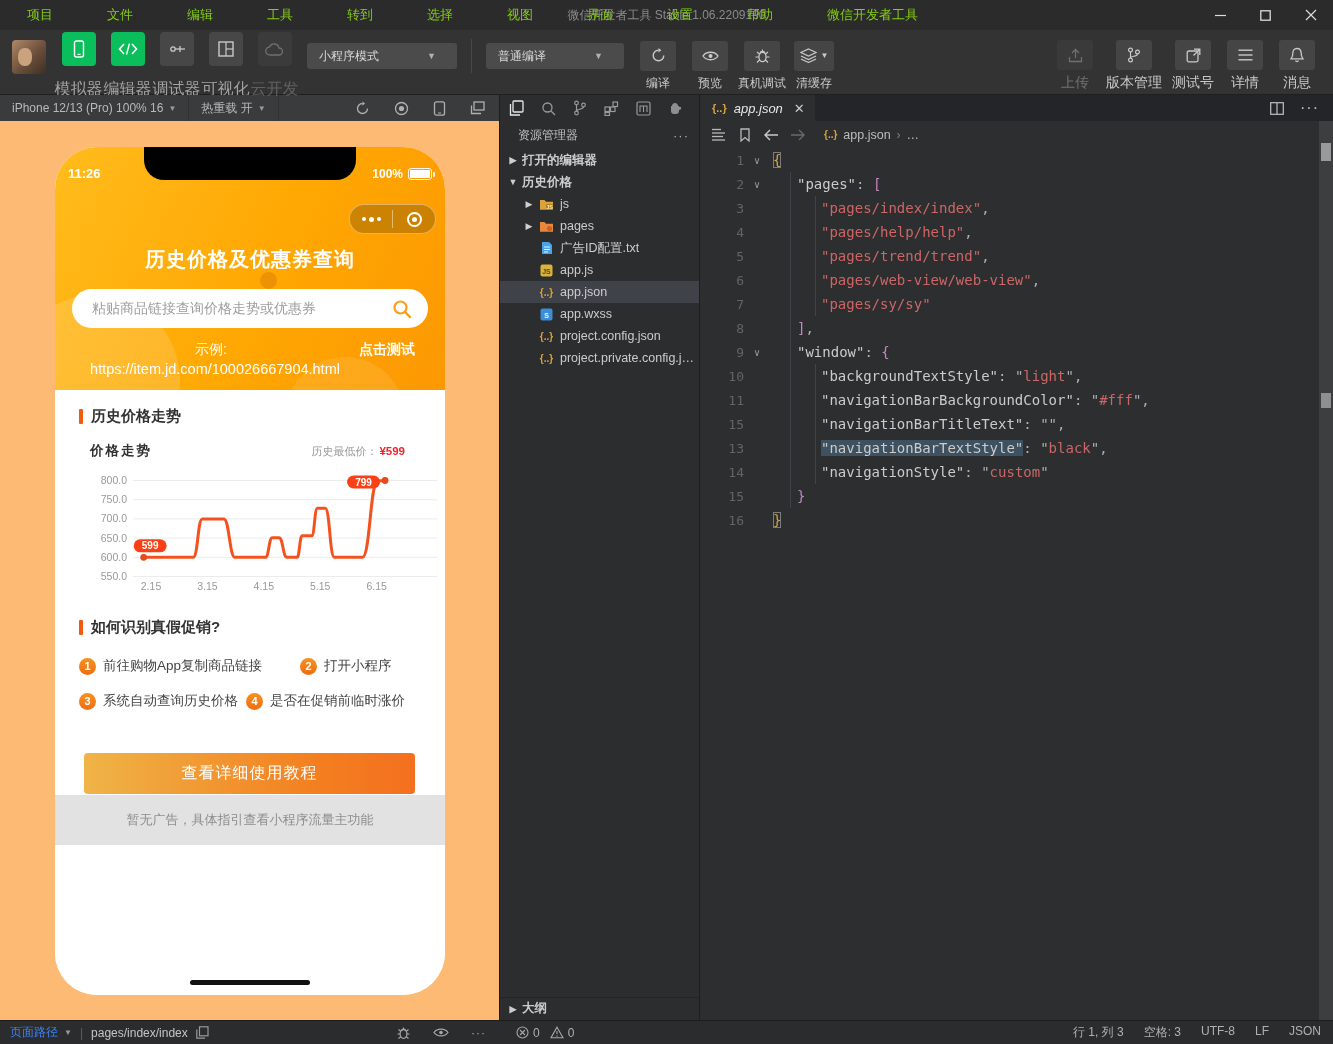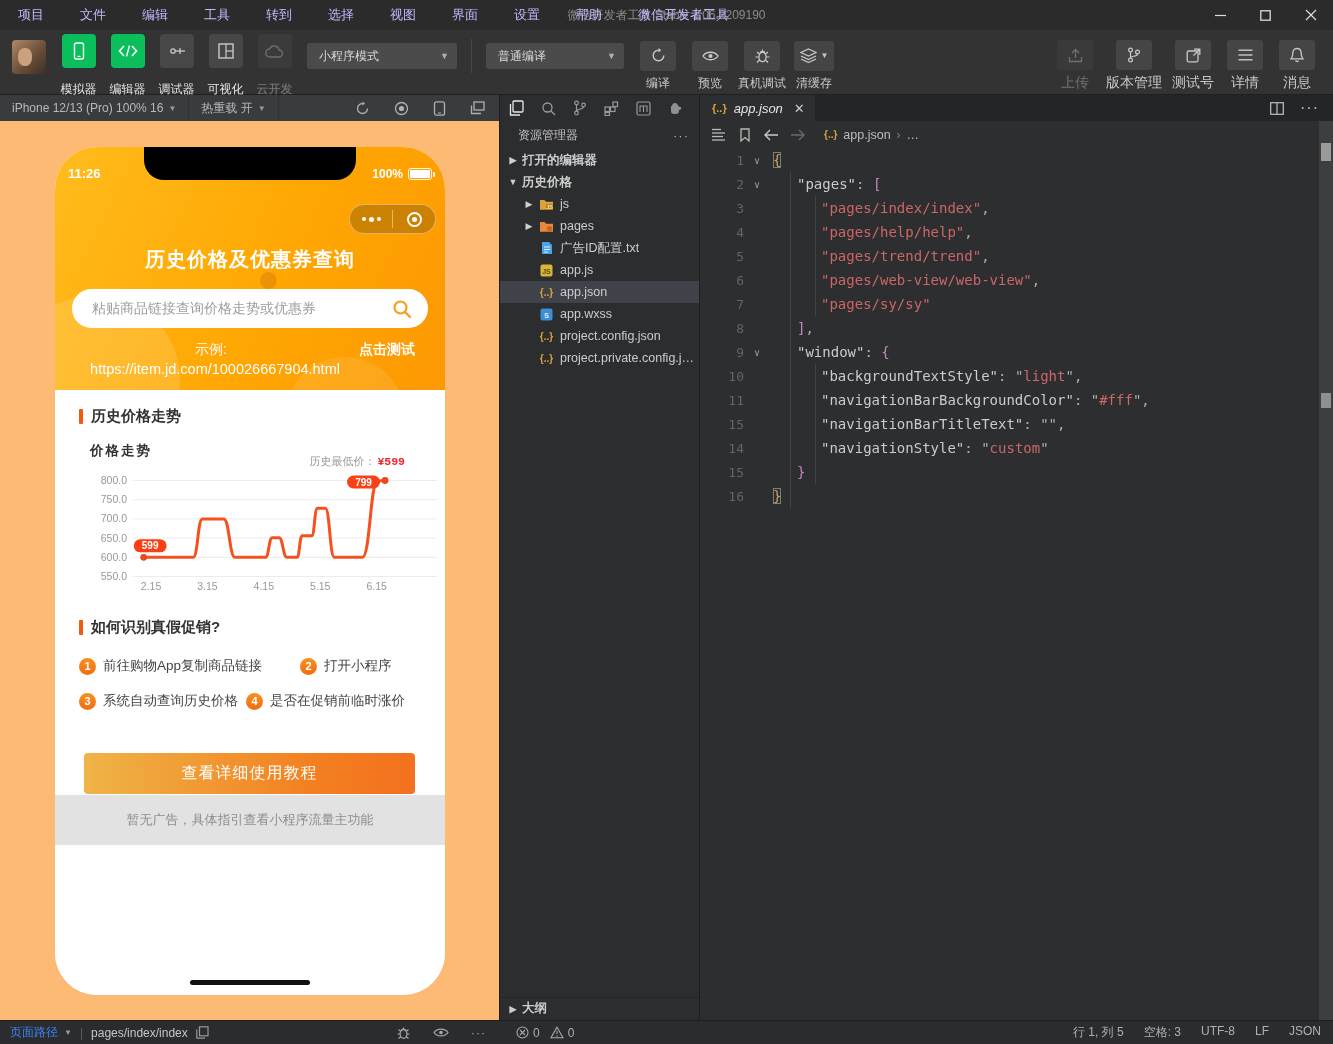--- a/index.html
+++ b/index.html
@@ -2,36 +2,36 @@
 <html><head>
 <meta charset="utf-8">
 <style>
 * { margin:0; padding:0; box-sizing:border-box; }
 html,body { width:1333px; height:1044px; overflow:hidden; background:#2d2e30; font-family:"Liberation Sans",sans-serif; }
 .app { width:1333px; height:1044px; display:flex; flex-direction:column; }
 
 
 .titlebar { height:30px; background:#2b2b2b; display:flex; align-items:center; position:relative; flex:none; }
 .menus { display:flex; align-items:center; height:100%; z-index:2; }
-.menu-item { color:#c4b5fd; font-size:13px; padding:0 18px; height:100%; display:flex; align-items:center; }
+.menu-item { color:#84cc16; font-size:13px; padding:0 27px; height:100%; display:flex; align-items:center; }
 .win-title { position:absolute; left:0; right:0; text-align:center; color:#8b8b8b; font-size:12px; }
 .win-controls { margin-left:auto; display:flex; height:100%; z-index:2; }
 .win-btn { width:45px; height:100%; display:flex; align-items:center; justify-content:center; color:#dcdcdc; font-size:14px; }
 
 
 .toolbar { height:65px; background:#333333; border-bottom:1px solid #1f1f1f; display:flex; align-items:center; padding:0 10px; flex:none; }
 .avatar { width:34px; height:34px; border-radius:4px; margin:0 8px 10px 2px; background:linear-gradient(135deg,#b08968 0%,#6b4f3a 55%,#3c2f25 100%); position:relative; overflow:hidden; }
 .avatar:after { content:""; position:absolute; left:6px; top:8px; width:14px; height:18px; background:#caa27e; border-radius:45%; }
 .tgroup { display:flex; align-items:flex-start; }
 .tbtn { width:49px; display:flex; flex-direction:column; align-items:center; margin-top:8px; }
 .tbtn .ic { width:34px; height:34px; border-radius:4px; background:#474747; display:flex; align-items:center; justify-content:center; }
 .tbtn.green .ic { background:#0abf5b; }
-.tbtn .lb { font-size:12px; color:#e5e5e5; margin-top:13px; white-space:nowrap; }
+.tbtn .lb { font-size:16px; color:#a3a3a3; margin-top:13px; white-space:nowrap; }
 .tbtn.disabled { opacity:.4; }
-.dropdown { height:26px; background:#4b4b4b; border-radius:3px; color:#d8d8d8; font-size:12px; display:flex; align-items:center; padding:0 8px 0 12px; margin:0 8px 12px 8px; }
+.dropdown { height:26px; background:#4b4b4b; border-radius:3px; color:#d8d8d8; font-size:12px; display:flex; align-items:center; padding:0 21px 0 12px; margin:0 8px 12px 8px; }
 .dropdown .caret { margin-left:auto; color:#b0b0b0; font-size:9px; padding-left:8px; }
 .vsep { width:1px; height:34px; background:#474747; margin:0 6px 12px 6px; }
 .cbtn { width:52px; display:flex; flex-direction:column; align-items:center; margin-top:8px; }
 .cbtn .ic { min-width:36px; height:30px; padding:0 6px; border-radius:3px; background:#454545; display:flex; align-items:center; justify-content:center; }
 .cbtn .lb { font-size:12px; color:#c9c9c9; margin-top:4px; white-space:nowrap; }
 .rgroup { margin-left:auto; display:flex; }
 .rbtn { min-width:52px; padding:0 5px; display:flex; flex-direction:column; align-items:center; margin-top:8px; }
 .rbtn .ic { width:36px; height:30px; border-radius:3px; background:#454545; display:flex; align-items:center; justify-content:center; }
 .rbtn .lb { font-size:14px; color:#c9c9c9; margin-top:4px; white-space:nowrap; }
 .rbtn.disabled { opacity:.4; }
@@ -71,21 +71,21 @@
 .ph-search { position:absolute; left:17px; right:17px; top:142px; height:39px; background:#fff; border-radius:20px; display:flex; align-items:center; padding:0 16px 0 20px; }
 .ph-search .plc { color:#9d9d9d; font-size:14px; flex:1; }
 .ph-example-label { position:absolute; left:140px; top:194px; color:#fff; font-size:14px; }
 .ph-test { position:absolute; right:30px; top:194px; color:#fff; font-size:14px; font-weight:bold; }
 .ph-url { position:absolute; left:0px; top:214px; width:320px; text-align:center; color:#fff; font-size:14.5px; }
 .ph-card { position:absolute; left:0; top:243px; right:0; bottom:0; background:#fff; border-radius:14px 14px 0 0;padding-left:36px; }
 .sec-head { position:absolute; left:24px; display:flex; align-items:center; }
 .sec-head .bar { width:4px; height:15px; background:#f25a10; border-radius:1px; margin-right:8px; }
 .sec-head .tx { font-size:15px; font-weight:bold; color:#333; }
 .chart-title { position:absolute; left:35px; top:52px; font-size:13.5px; font-weight:bold; color:#333; letter-spacing:2px;}
-.chart-min { position:absolute; right:40px; top:64px; font-size:11px; color:#999;font-family:Liberation Mono, monospace; }
+.chart-min { position:absolute; right:40px; top:54px; font-size:11px; color:#999; }
 .chart-min b { color:#f5222d; font-weight:bold; font-size:11.5px; margin-left:2px;}
 .chart-svg { position:absolute; left:0; top:78px; width:390px; height:130px; }
 .step-item { position:absolute; display:flex; align-items:center; }
 .step-num { width:17px; height:17px; border-radius:50%; background:linear-gradient(180deg,#f7921e,#ef6c12); color:#fff; font-size:11px; font-weight:bold; display:flex; align-items:center; justify-content:center; margin-right:7px; flex:none;}
 .step-tx { font-size:13.5px; color:#444; white-space:nowrap; }
 .cta { position:absolute; left:29px; top:363px; width:331px; height:41px; border-radius:4px; background:linear-gradient(90deg,#efb447 0%,#f37f20 70%,#f3701f 100%); color:#fff; font-size:16px; display:flex; align-items:center; justify-content:center; letter-spacing:1px;}
 .adbar { position:absolute; left:0; right:0; top:405px; height:50px; background:#e2e2e2; display:flex; align-items:center; justify-content:center; color:#8e8e8e; font-size:13px; }
 .home-ind { position:absolute; left:135px; top:590px; width:120px; height:5px; border-radius:3px; background:#111; }
 
 
@@ -720,20 +720,25 @@
             <span class="ln">11</span>
             <span class="fold"></span>
             <span class="lc" style="padding-left: 57px;"><span class="tok-key">"navigationBarBackgroundColor"</span><span class="tok-pu">: </span><span class="tok-pu">"</span><span class="tok-str">#fff</span><span class="tok-pu">"</span><span class="tok-pu">,</span></span>
           </div>
           <div class="cl">
             <span class="ln">15</span>
             <span class="fold"></span>
             <span class="lc" style="padding-left: 57px;"><span class="tok-key">"navigationBarTitleText"</span><span class="tok-pu">: </span><span class="tok-pu">""</span><span class="tok-pu">,</span></span>
           </div>
           <div class="cl">
+            <span class="ln">13</span>
+            <span class="fold"></span>
+            <span class="lc" style="padding-left: 57px;"><span class="tok-key tok-hl">"navigationBarTextStyle"</span><span class="tok-pu">: </span><span class="tok-pu">"</span><span class="tok-str">black</span><span class="tok-pu">"</span><span class="tok-pu">,</span></span>
+          </div>
+          <div class="cl">
             <span class="ln">14</span>
             <span class="fold"></span>
             <span class="lc" style="padding-left: 57px;"><span class="tok-key">"navigationStyle"</span><span class="tok-pu">: </span><span class="tok-pu">"</span><span class="tok-str">custom</span><span class="tok-pu">"</span></span>
           </div>
           <div class="cl">
             <span class="ln">15</span>
             <span class="fold"></span>
             <span class="lc" style="padding-left: 33px;"><span class="tok-b2">}</span></span>
           </div>
           <div class="cl">
@@ -787,20 +792,20 @@
         </svg>
       <span>0</span>
       <svg width="14" height="13" viewBox="0 0 14 13" style="margin-left:6px">
           <path d="M7 1.2 L13 11.8 H1z" fill="none" stroke="#a8a8a8" stroke-width="1.1"></path>
           <line x1="7" y1="5" x2="7" y2="8" stroke="#a8a8a8" stroke-width="1.1"></line>
           <circle cx="7" cy="10" r="0.7" fill="#a8a8a8"></circle>
         </svg>
       <span>0</span>
     </div>
     <div class="sb-right">
-      <span>行 1, 列 5</span>
+      <span>行 1, 列 3</span>
       <span>空格: 3</span>
       <span>UTF-8</span>
       <span>LF</span>
       <span>JSON</span>
     </div>
   </div>
 </div>
 
 </body></html>

